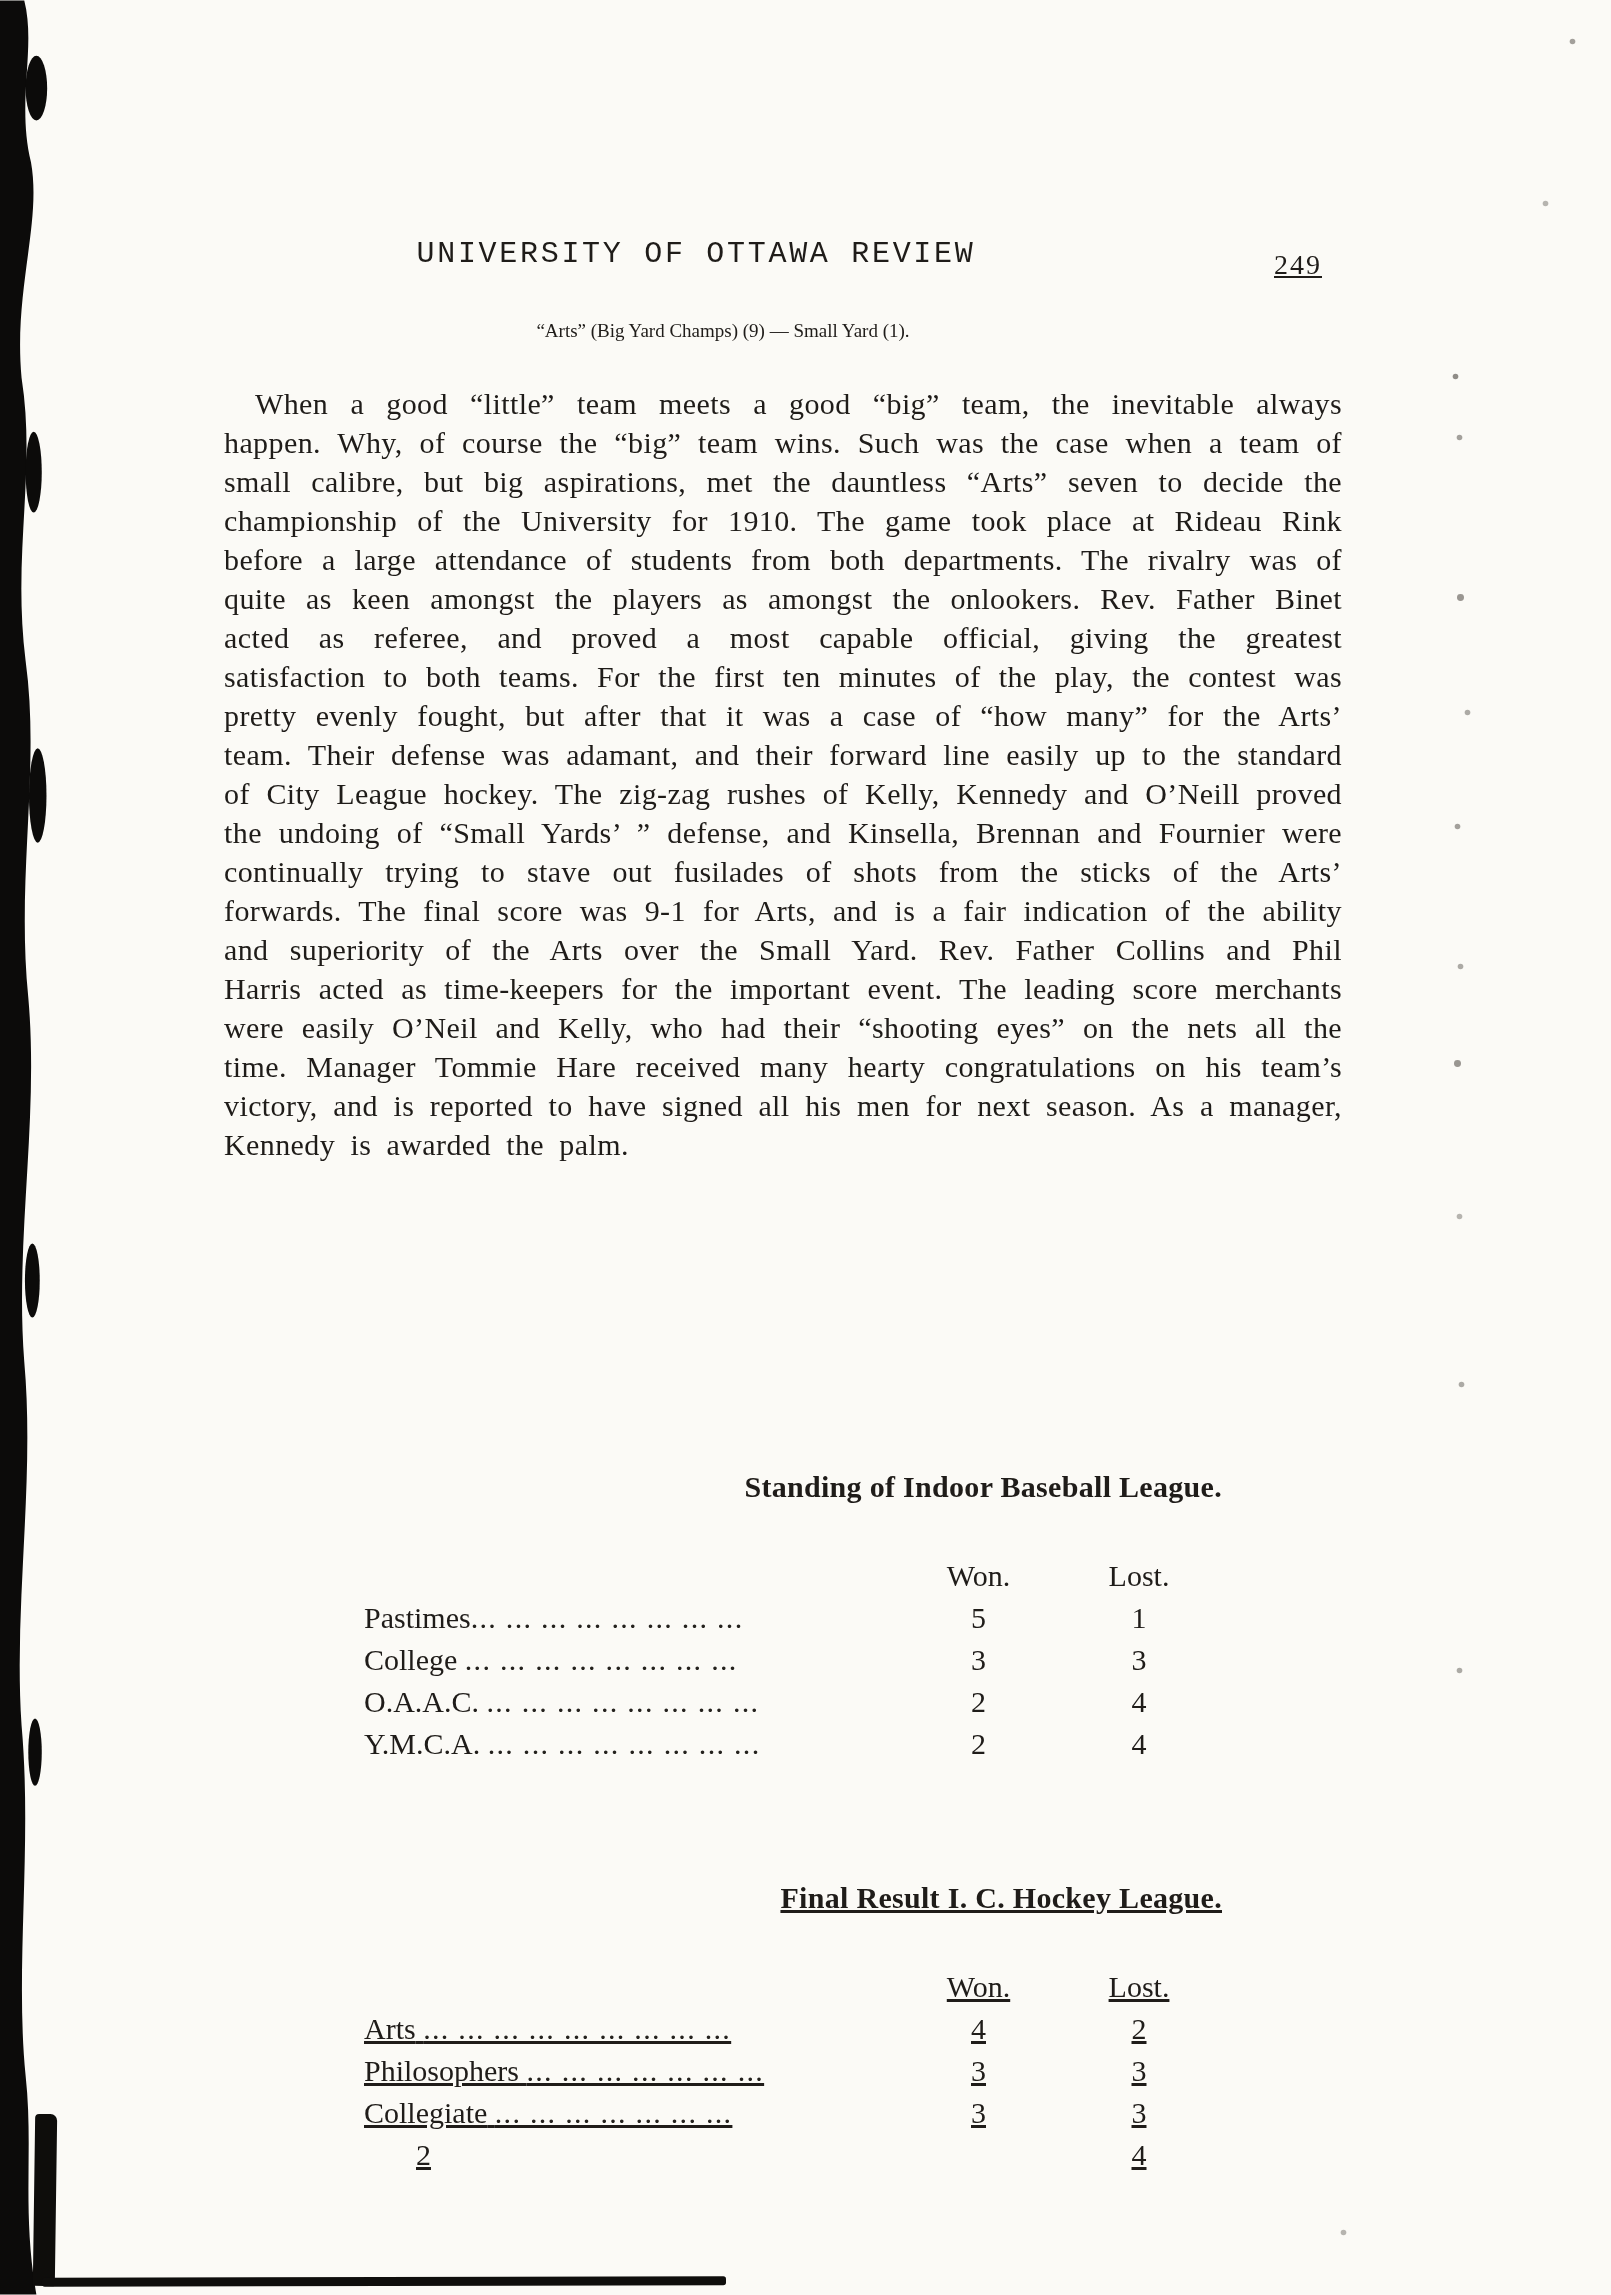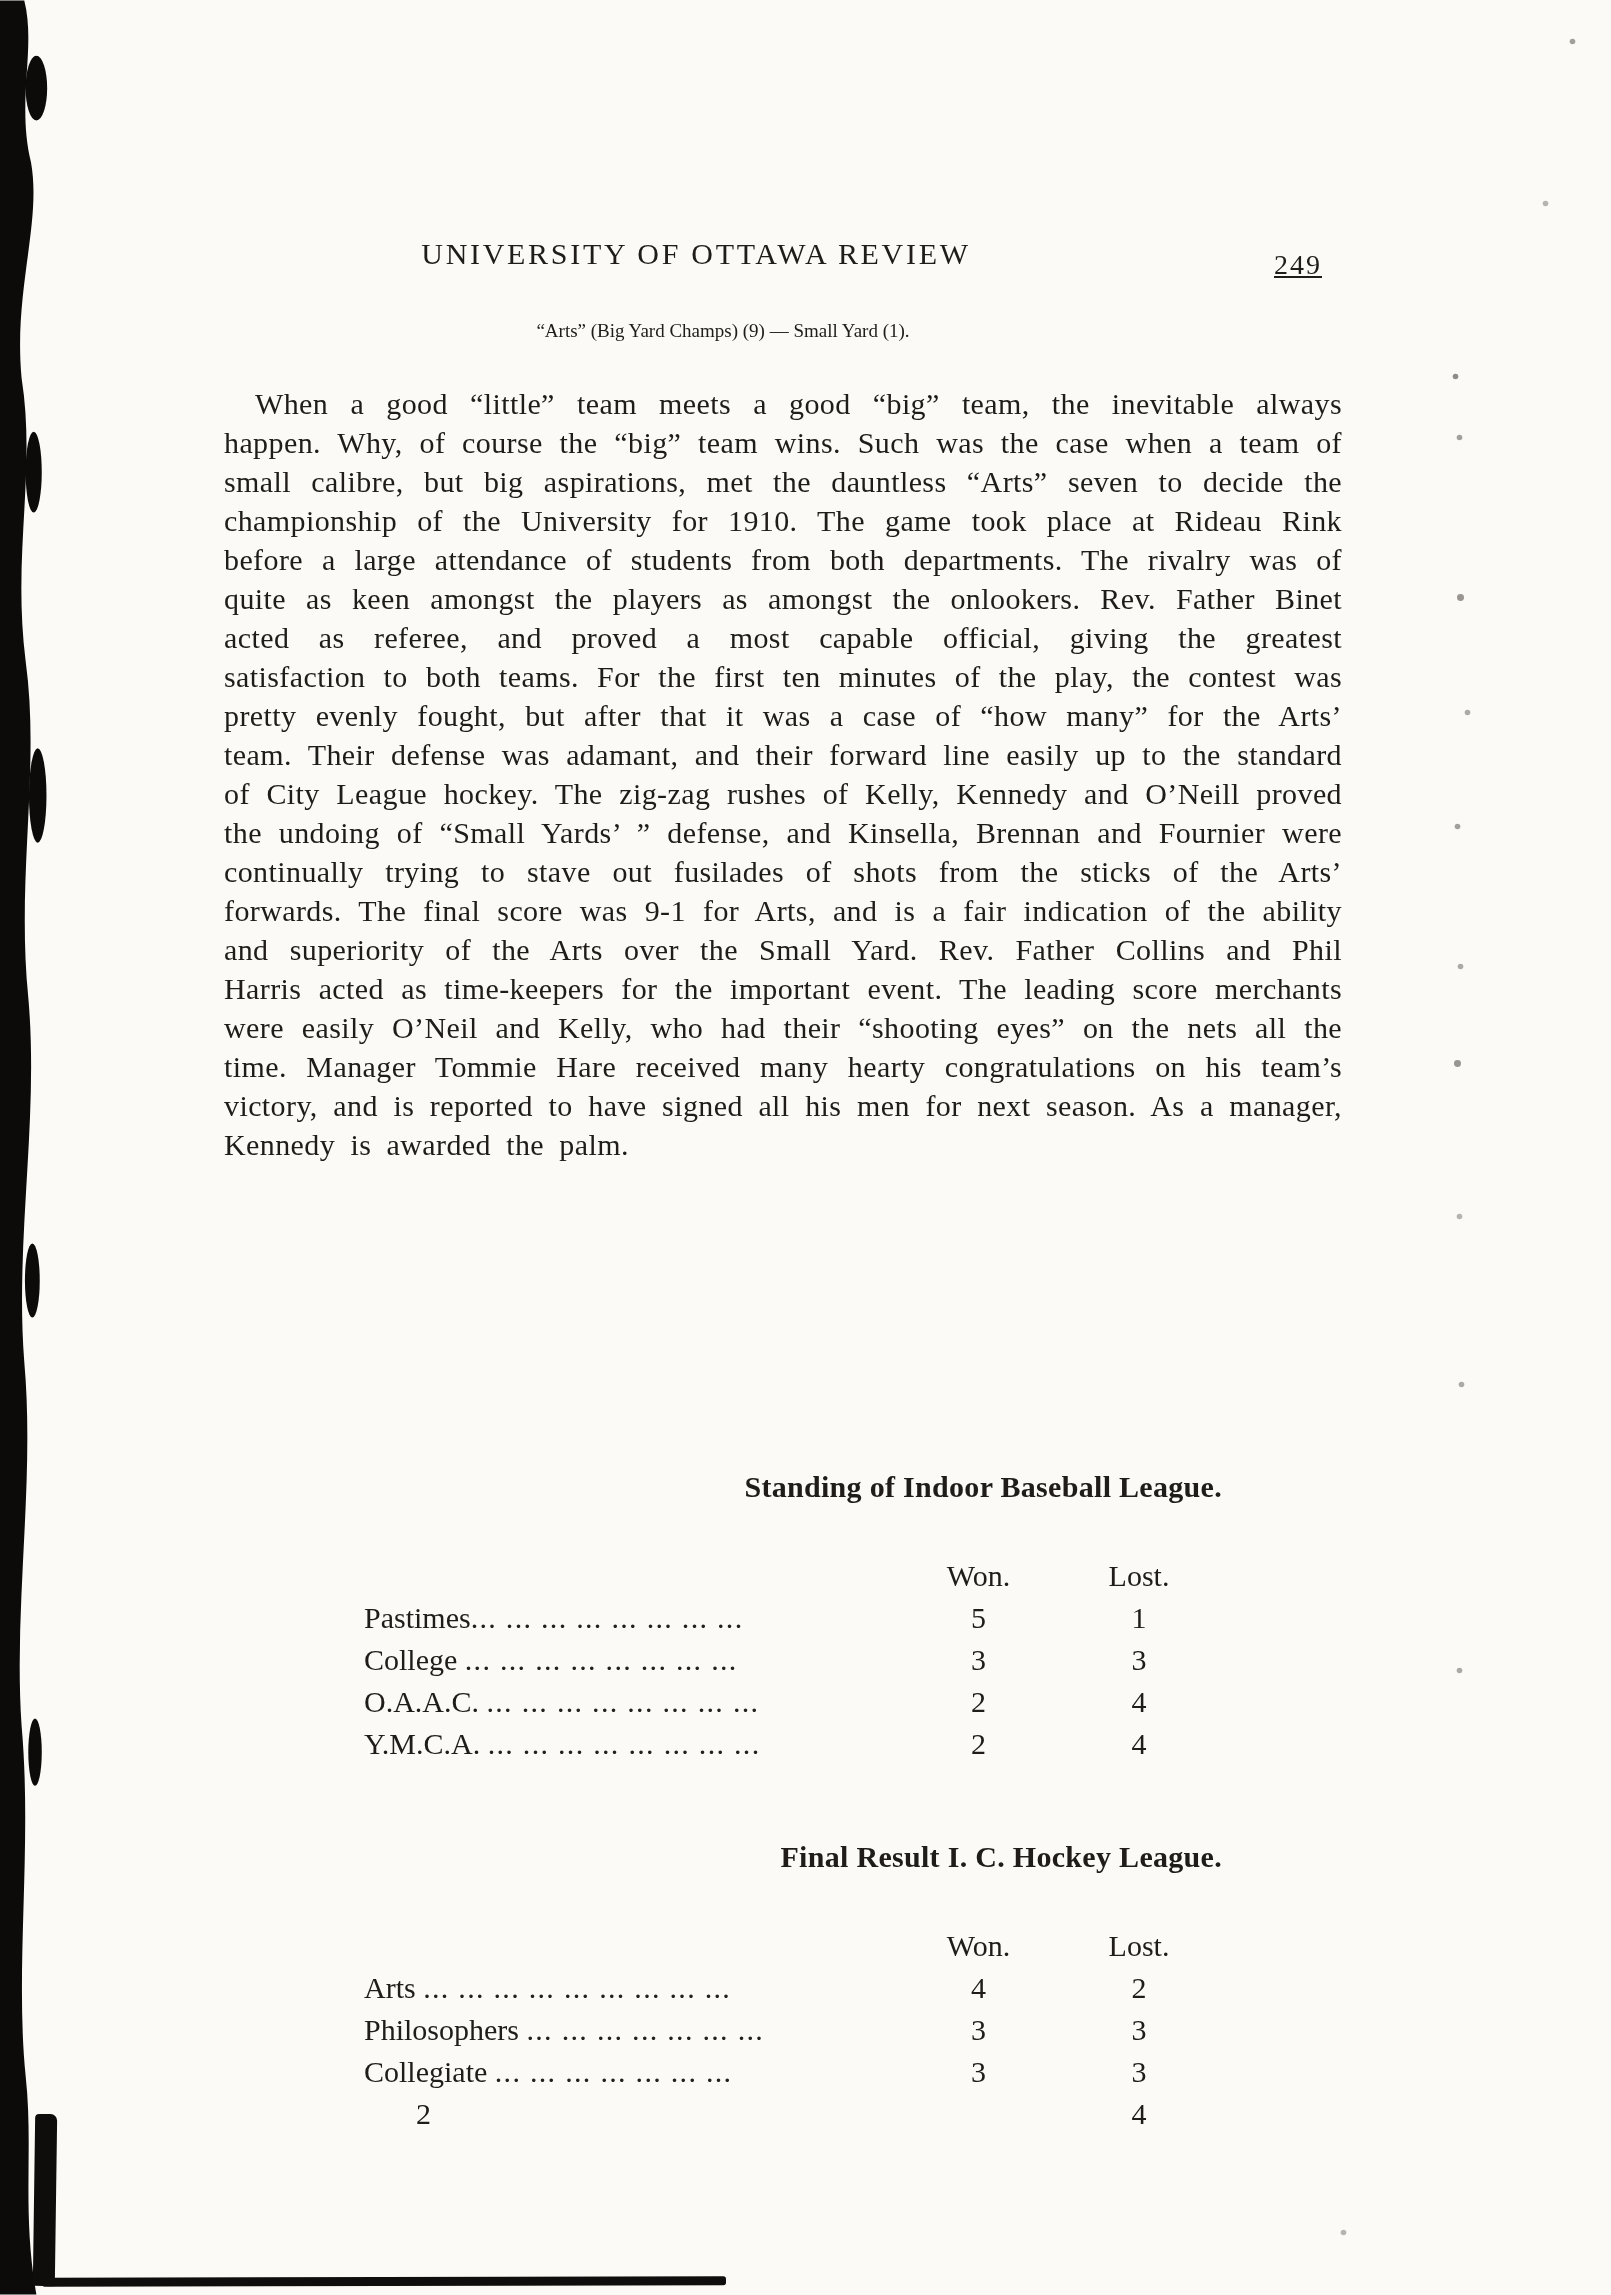--- a/index.html
+++ b/index.html
@@ -70,20 +70,21 @@
     height: 47px;
   }
   .runhead-title {
     position: absolute;
     left: 0; top: 0;
     width: 944px;
     text-align: center;
     font-size: 30px;
     letter-spacing: 2.7px;
     white-space: nowrap;
+    font-family: Liberation Mono, monospace;
   }
   .runhead-folio {
     position: absolute;
     right: 20px; top: 12px;
     font-size: 28px;
     letter-spacing: 2px;
     text-decoration: underline;
   }
 
   
@@ -107,21 +108,21 @@
     letter-spacing: 0.4px;
   }
 
   
   .section {
     position: absolute;
     left: 224px;
     width: 1118px;
   }
   .section-baseball { top: 1470px; }
-  .section-hockey   { top: 1840px; }
+  .section-hockey   { top: 1881px; text-decoration: underline; }
   .section-title {
     width: 998px;
     text-align: right;
     font-weight: bold;
     font-size: 30px;
     letter-spacing: 0.3px;
   }
   .score-table {
     width: 876px;
     margin-left: 140px;

